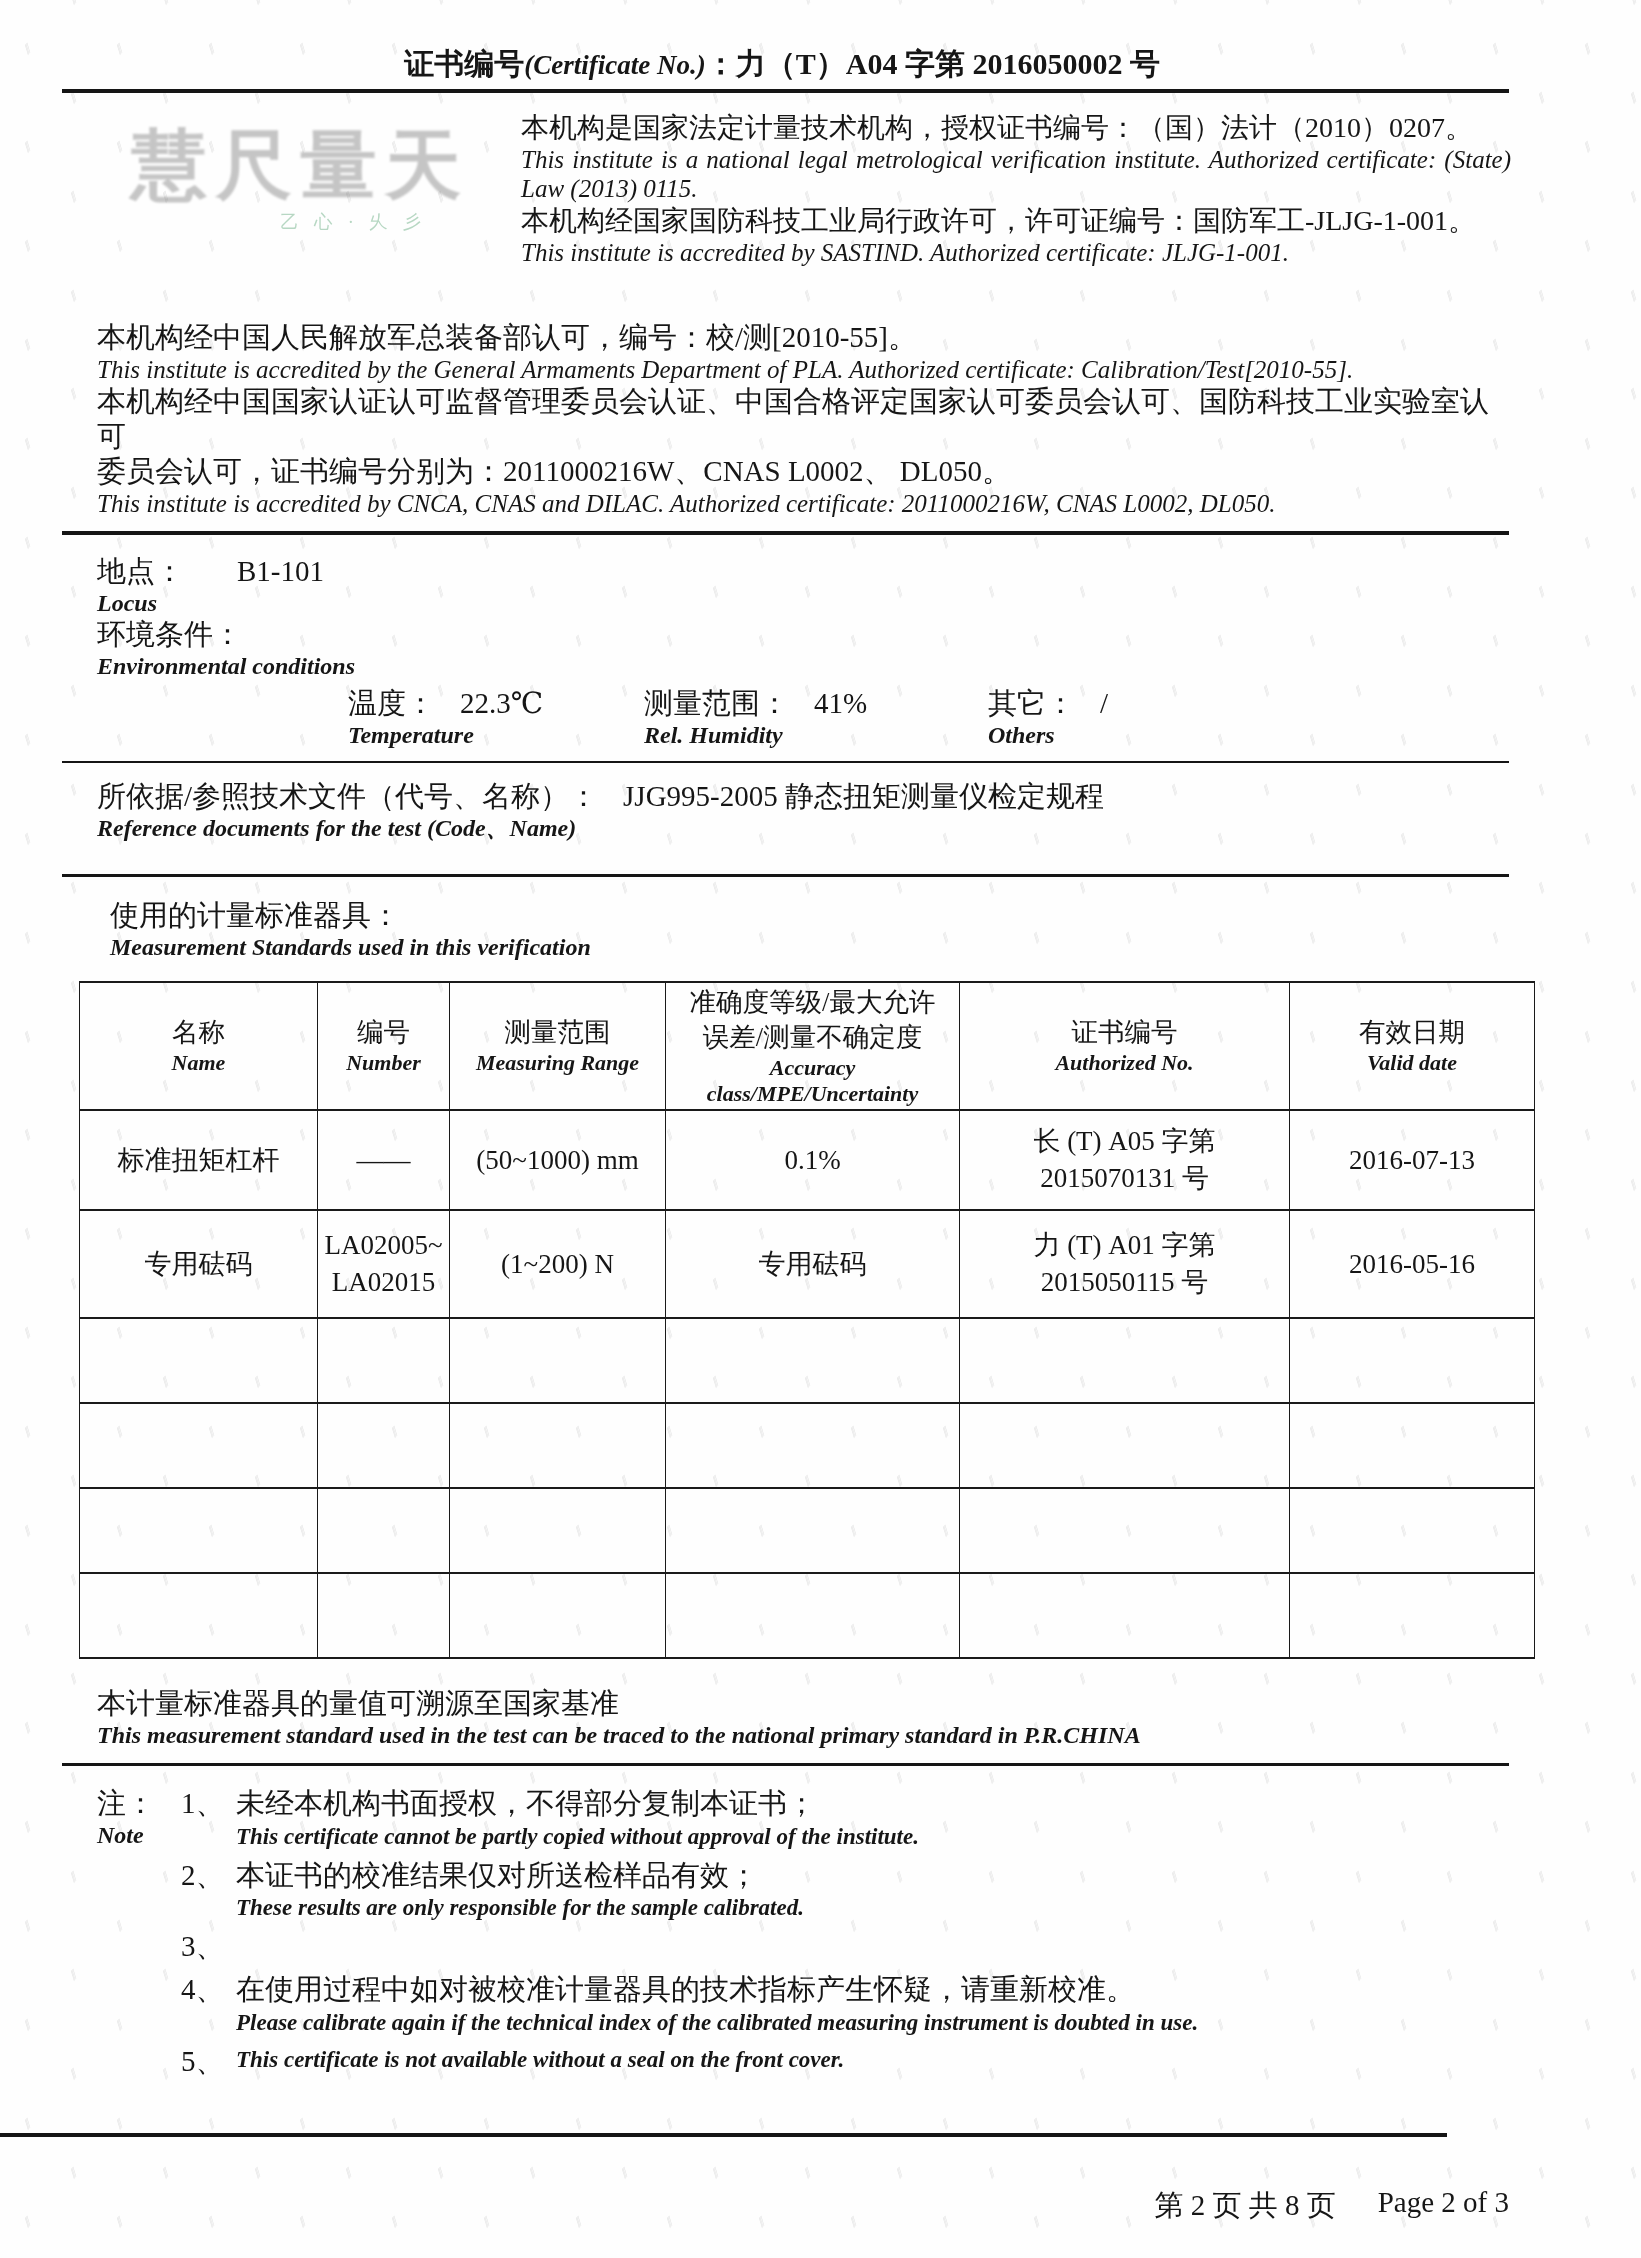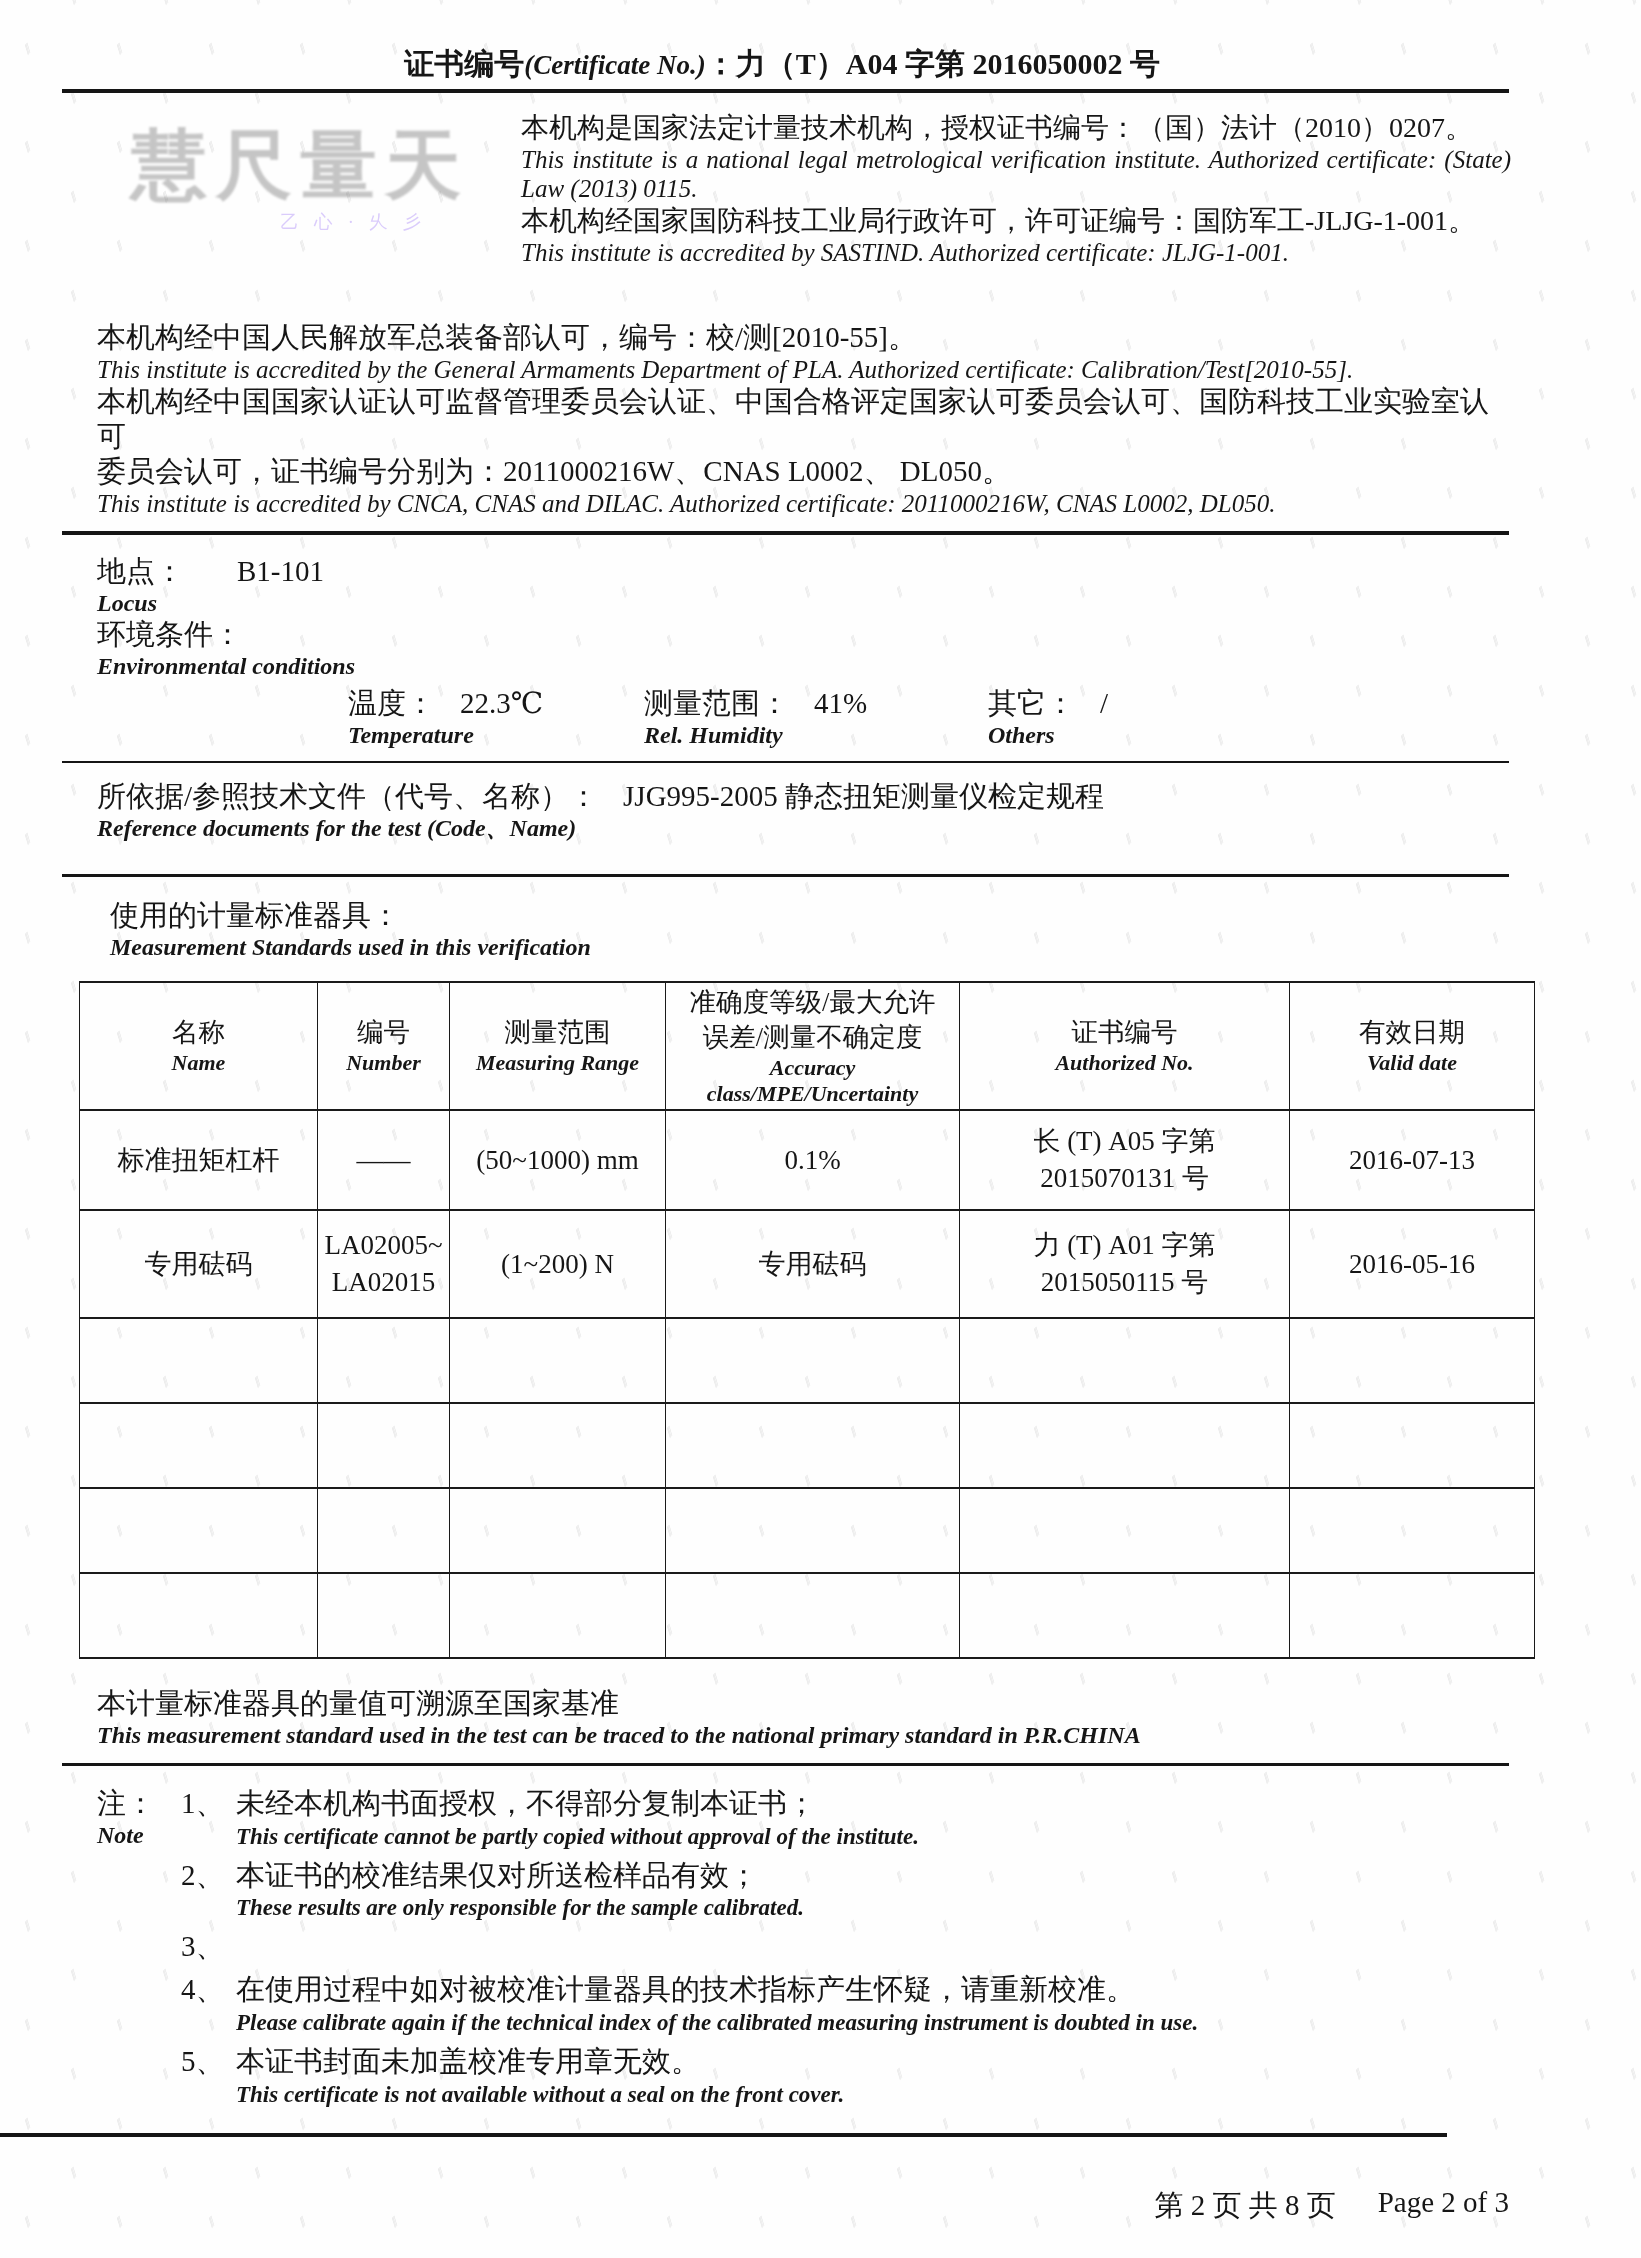--- a/index.html
+++ b/index.html
@@ -40,21 +40,21 @@
   .header-rule{margin-top:6.2px;}
 
   
   .intro{position:relative;height:210px;margin-top:3.5px;}
   .logo{position:absolute;left:49px;top:26.5px;width:379px;text-align:center;}
   .logo-chars{
     font-size:76px;line-height:85px;letter-spacing:8.8px;
     color:#5a5a5a;opacity:0.34;filter:blur(1.1px);
     font-weight:bold;white-space:nowrap;
   }
-  .logo-sig{font-size:18.5px;color:#8b5cf6;opacity:0.3;filter:blur(0.7px);letter-spacing:5.3px;margin-top:1.8px;padding-left:106px;}
+  .logo-sig{font-size:18.5px;color:#15803d;opacity:0.3;filter:blur(0.7px);letter-spacing:5.3px;margin-top:1.8px;padding-left:106px;}
   .intro-paras{margin-left:459px;width:990px;padding-top:14px;}
   .intro-paras .cn{font-size:28px;}
   .intro-paras .en{text-align:justify;}
   .body-paras{margin-left:35px;width:1416px;margin-top:14px;}
 
   
   .sec-loc{margin-left:35px;margin-top:19.4px;}
   .loc-line .gap{display:inline-block;width:53px;}
   .env-row{display:flex;margin-left:251px;margin-top:5.3px;}
   .env-item{white-space:nowrap;}
@@ -1141,21 +1141,20 @@
       <div class="note-body">
         <div class="cn">在使用过程中如对被校准计量器具的技术指标产生怀疑，请重新校准。</div>
         <div class="en-b">Please calibrate again if the technical index of the calibrated measuring instrument is doubted in use.</div>
       </div>
     </div>
 
     <div class="note-item">
       <div class="note-left"></div>
       <div class="note-num cn">5、</div>
       <div class="note-body">
-        <div class="cn">本证书封面未加盖校准专用章无效。</div>
         <div class="en-b">This certificate is not available without a seal on the front cover.</div>
       </div>
     </div>
 
   </div>
 
   <div class="rule rule-5 rule-bottom"></div>
 
   <div class="footer">
     <span>第 2 页 共 8 页</span>

